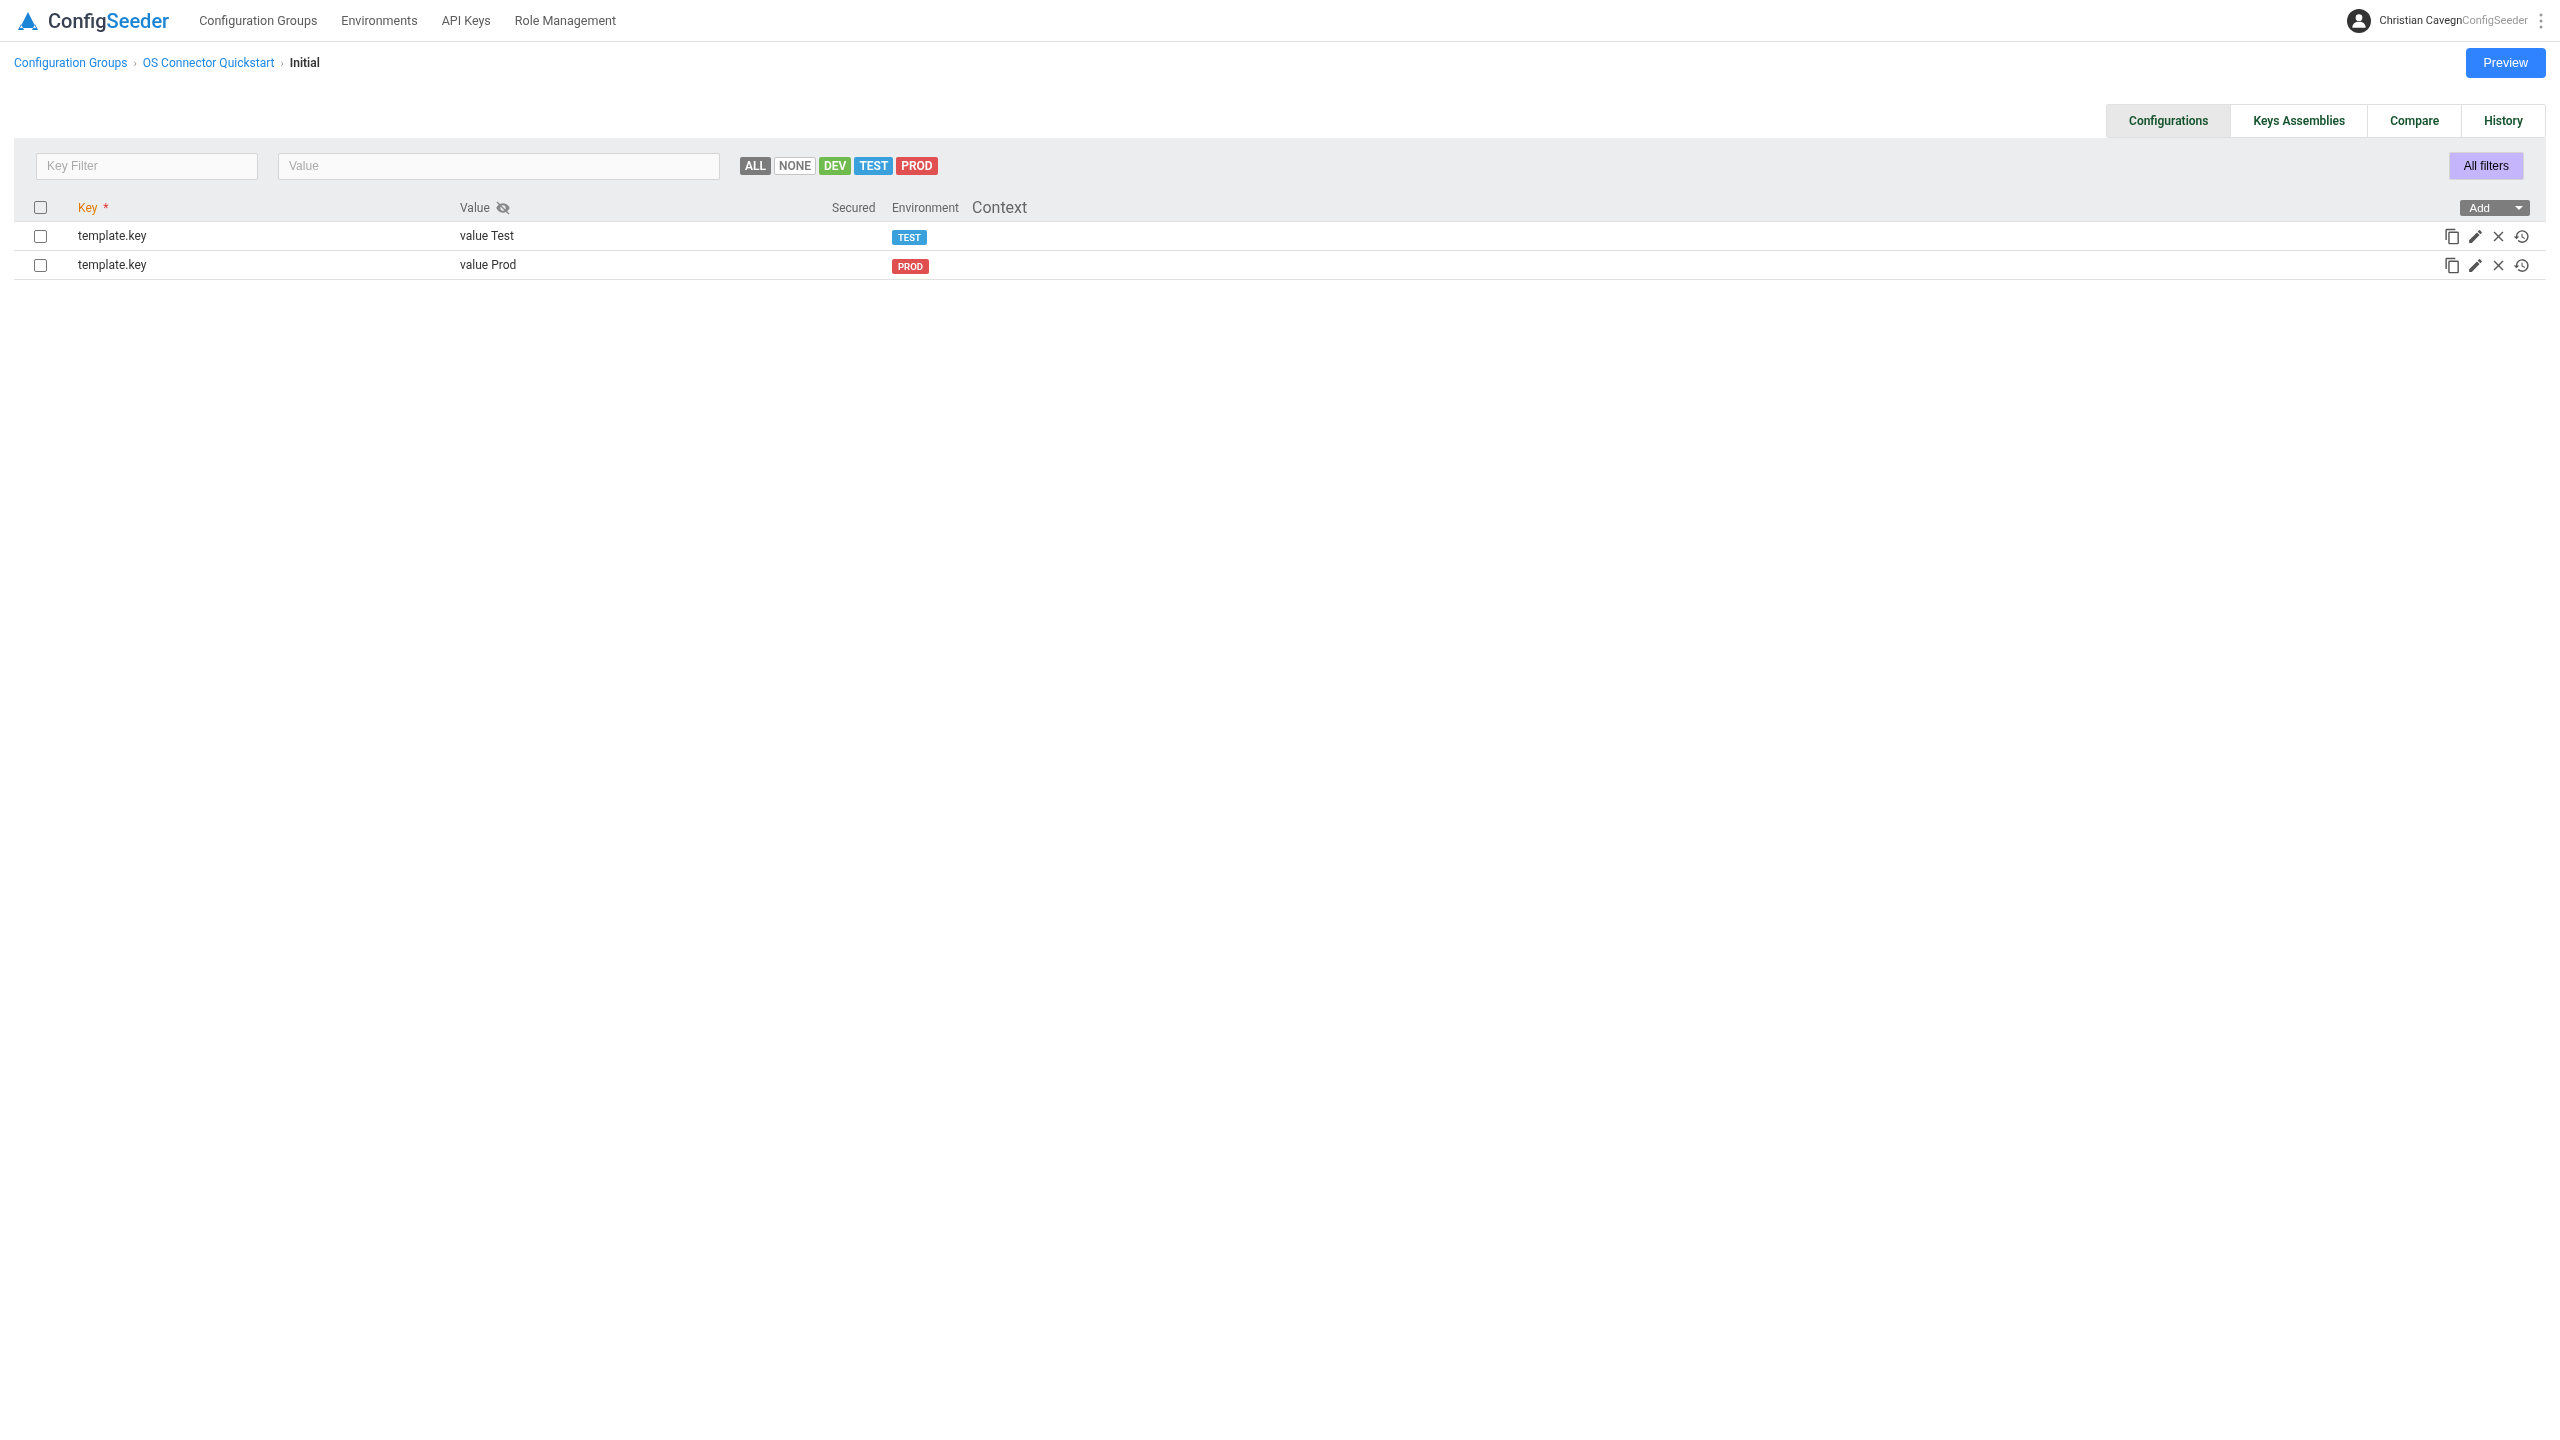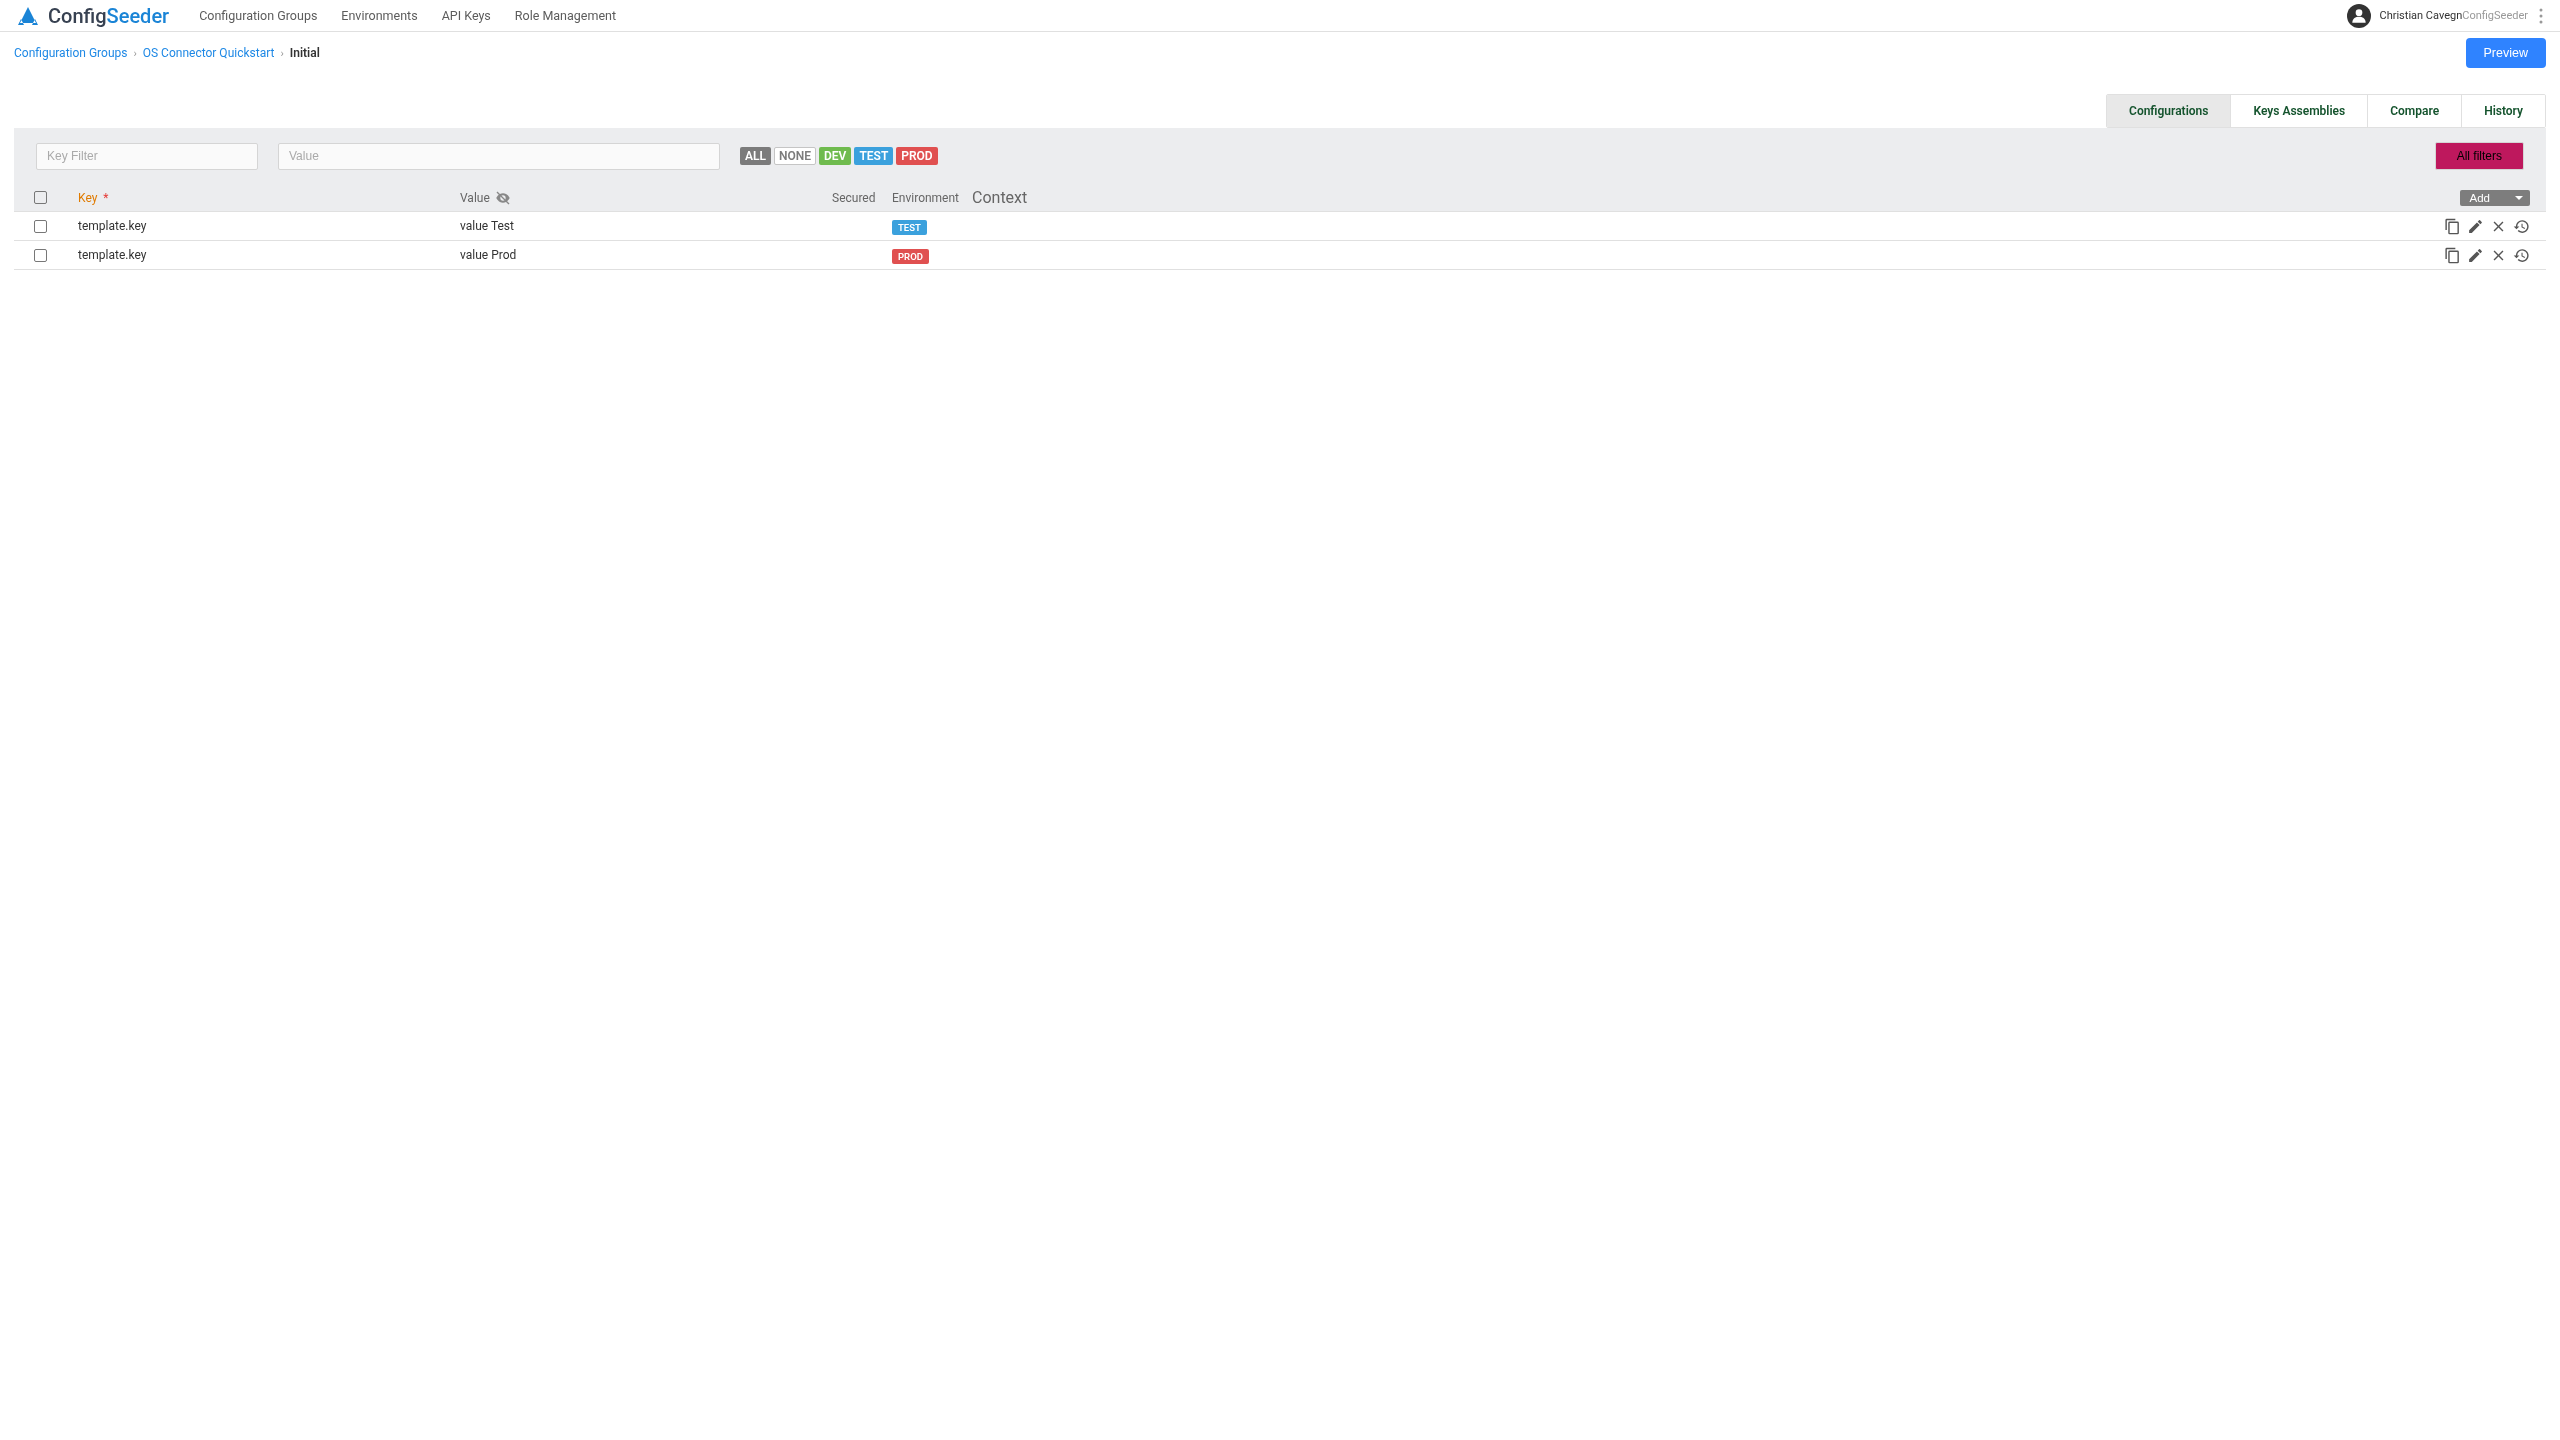--- a/index.html
+++ b/index.html
@@ -1,19 +1,19 @@
 <!DOCTYPE html>
 <html><head>
 <meta charset="utf-8">
 <style>
 * { box-sizing: border-box; margin: 0; padding: 0; }
 body { font-family: -apple-system, BlinkMacSystemFont, "Segoe UI", Roboto, Arial, sans-serif; background: #fff; color: #333; font-size: 13px; }
 
 
-.header { display: flex; align-items: center; height: 32px; border-bottom: 1px solid #e0e0e0; padding: 0 14px; }
+.header { display: flex; align-items: center; height: 42px; border-bottom: 1px solid #e0e0e0; padding: 0 14px; }
 .logo { display: flex; align-items: center; gap: 6px; margin-right: 30px; }
 .logo-icon { width: 28px; height: 22px; }
 .logo-text-1 { font-size: 20px; font-weight: 500; color: #374151; }
 .logo-text-2 { font-size: 20px; font-weight: 500; color: #1a84d6; }
 .nav { display: flex; gap: 24px; }
 .nav-item { color: #5c5c5c; font-size: 12.5px; cursor: pointer; }
 .header-right { margin-left: auto; display: flex; align-items: center; gap: 8px; }
 .avatar { width: 24px; height: 24px; border-radius: 50%; background: #333; display: flex; align-items: center; justify-content: center; }
 .avatar svg { width: 20px; height: 20px; fill: #fff; }
 .user-info { display: flex; flex-direction: row; line-height: 1.2; }
@@ -43,21 +43,21 @@
 .filter-input::placeholder { color: #aaa; }
 .filter-key { width: 222px; }
 .filter-value { width: 442px; }
 .env-chips { display: flex; gap: 3px; }
 .chip { font-size: 12px; font-weight: 600; color: #fff; padding: 2px 5px; border-radius: 2px; cursor: pointer; text-transform: uppercase; }
 .chip.all { background: #7b7b7b; }
 .chip.none { background: #fff; color: #7b7b7b; border: 1px solid #c5c5c5; padding: 1px 4px; }
 .chip.dev { background: #6fbb4e; }
 .chip.test { background: #3ba1dd; }
 .chip.prod { background: #e05050; }
-.all-filters-btn { margin-left: auto; background: #be185d; border: 1px solid #d5d5d5; border-radius: 2px; padding: 6px 21px; font-size: 12px; cursor: pointer; }
+.all-filters-btn { margin-left: auto; background: #c4b5fd; border: 1px solid #d5d5d5; border-radius: 2px; padding: 6px 14px; font-size: 12px; cursor: pointer; }
 
 
 .table-wrap { background: #fff; min-height: 610px; }
 .thead { display: flex; align-items: center; height: 28px; border-bottom: 1px solid #e0e0e0; background: #ecedef; padding-left: 20px; }
 .th-checkbox { width: 44px; display: flex; align-items: center; }
 .th-key { width: 382px; color: #e07b00; font-size: 12px; display: flex; align-items: center; gap: 6px; }
 .th-key .req { color: #e53935; }
 .th-value { width: 372px; color: #666; font-size: 12px; display: flex; align-items: center; gap: 5px; }
 .th-secured { width: 60px; color: #666; font-size: 12px; }
 .th-env { width: 80px; color: #666; font-size: 12px; }

